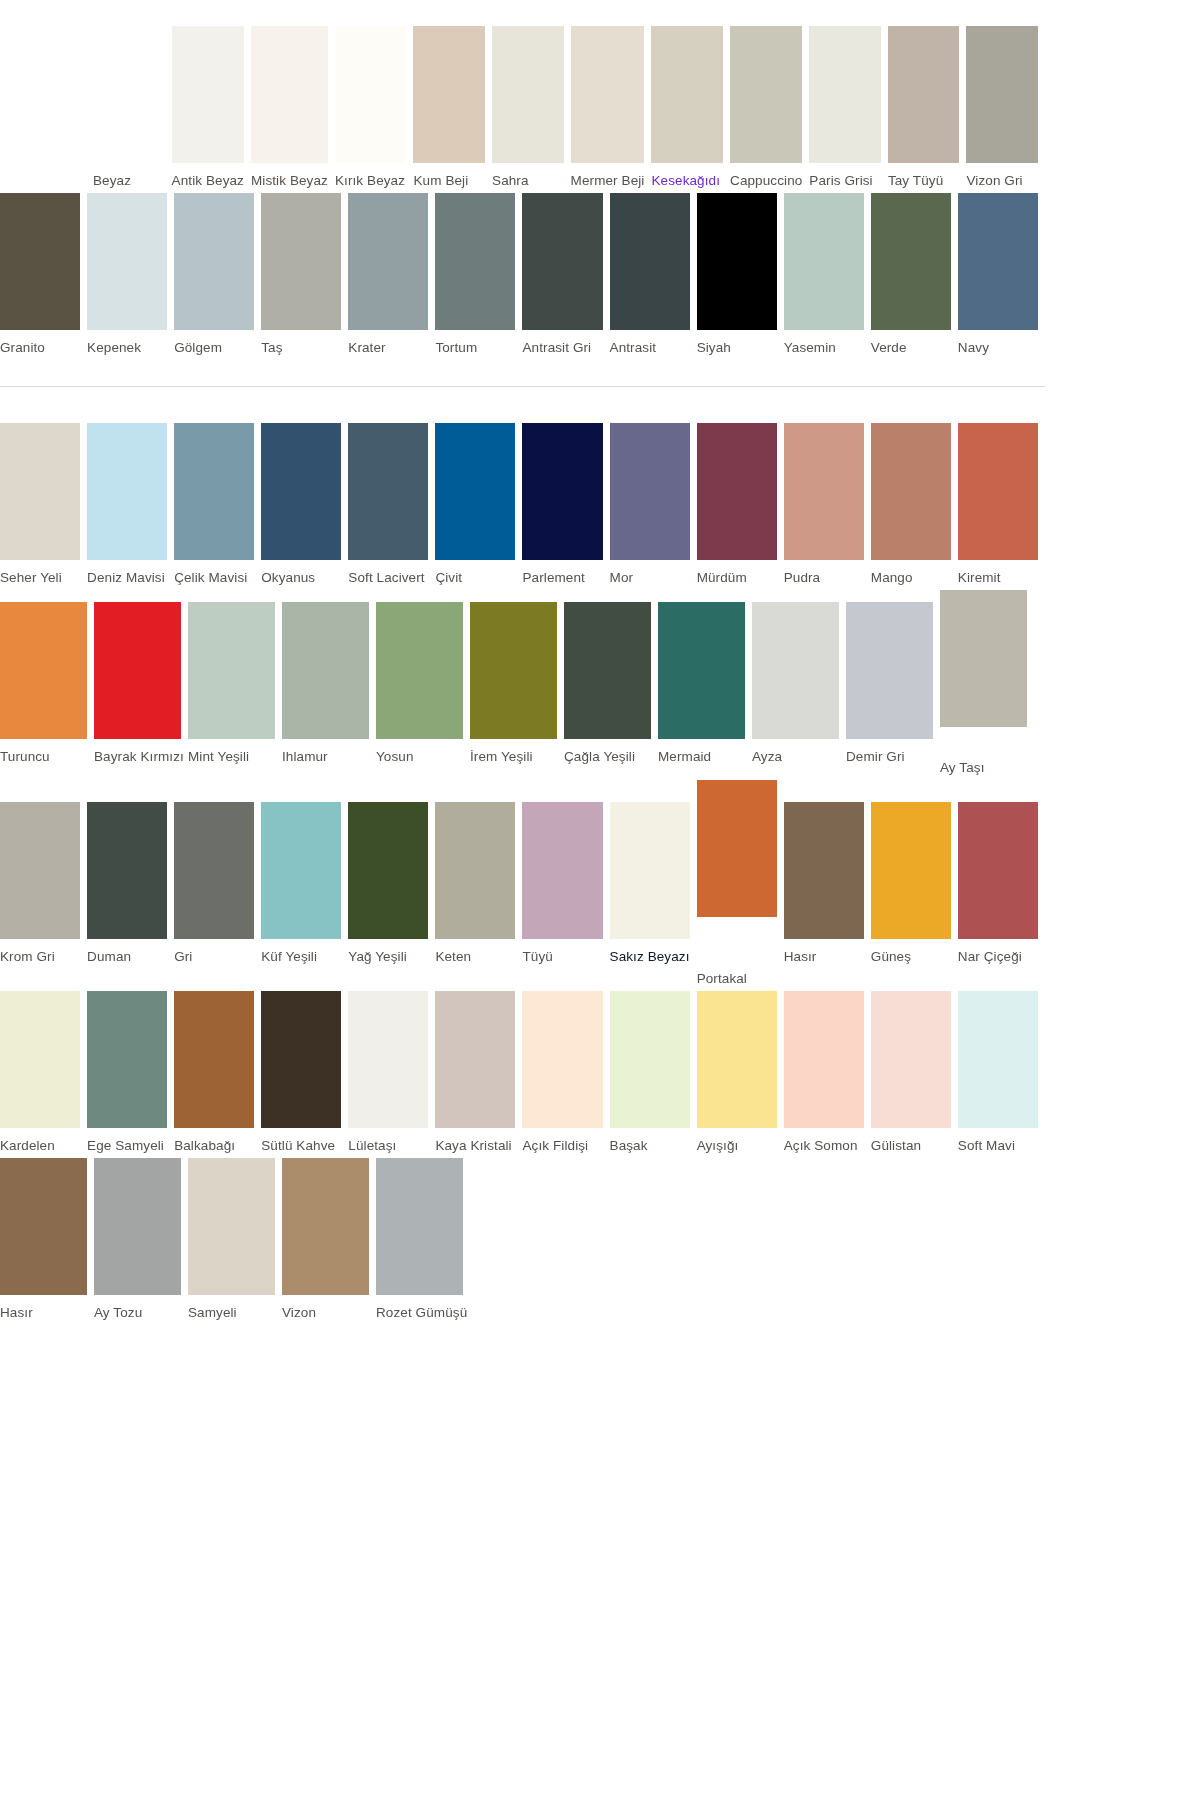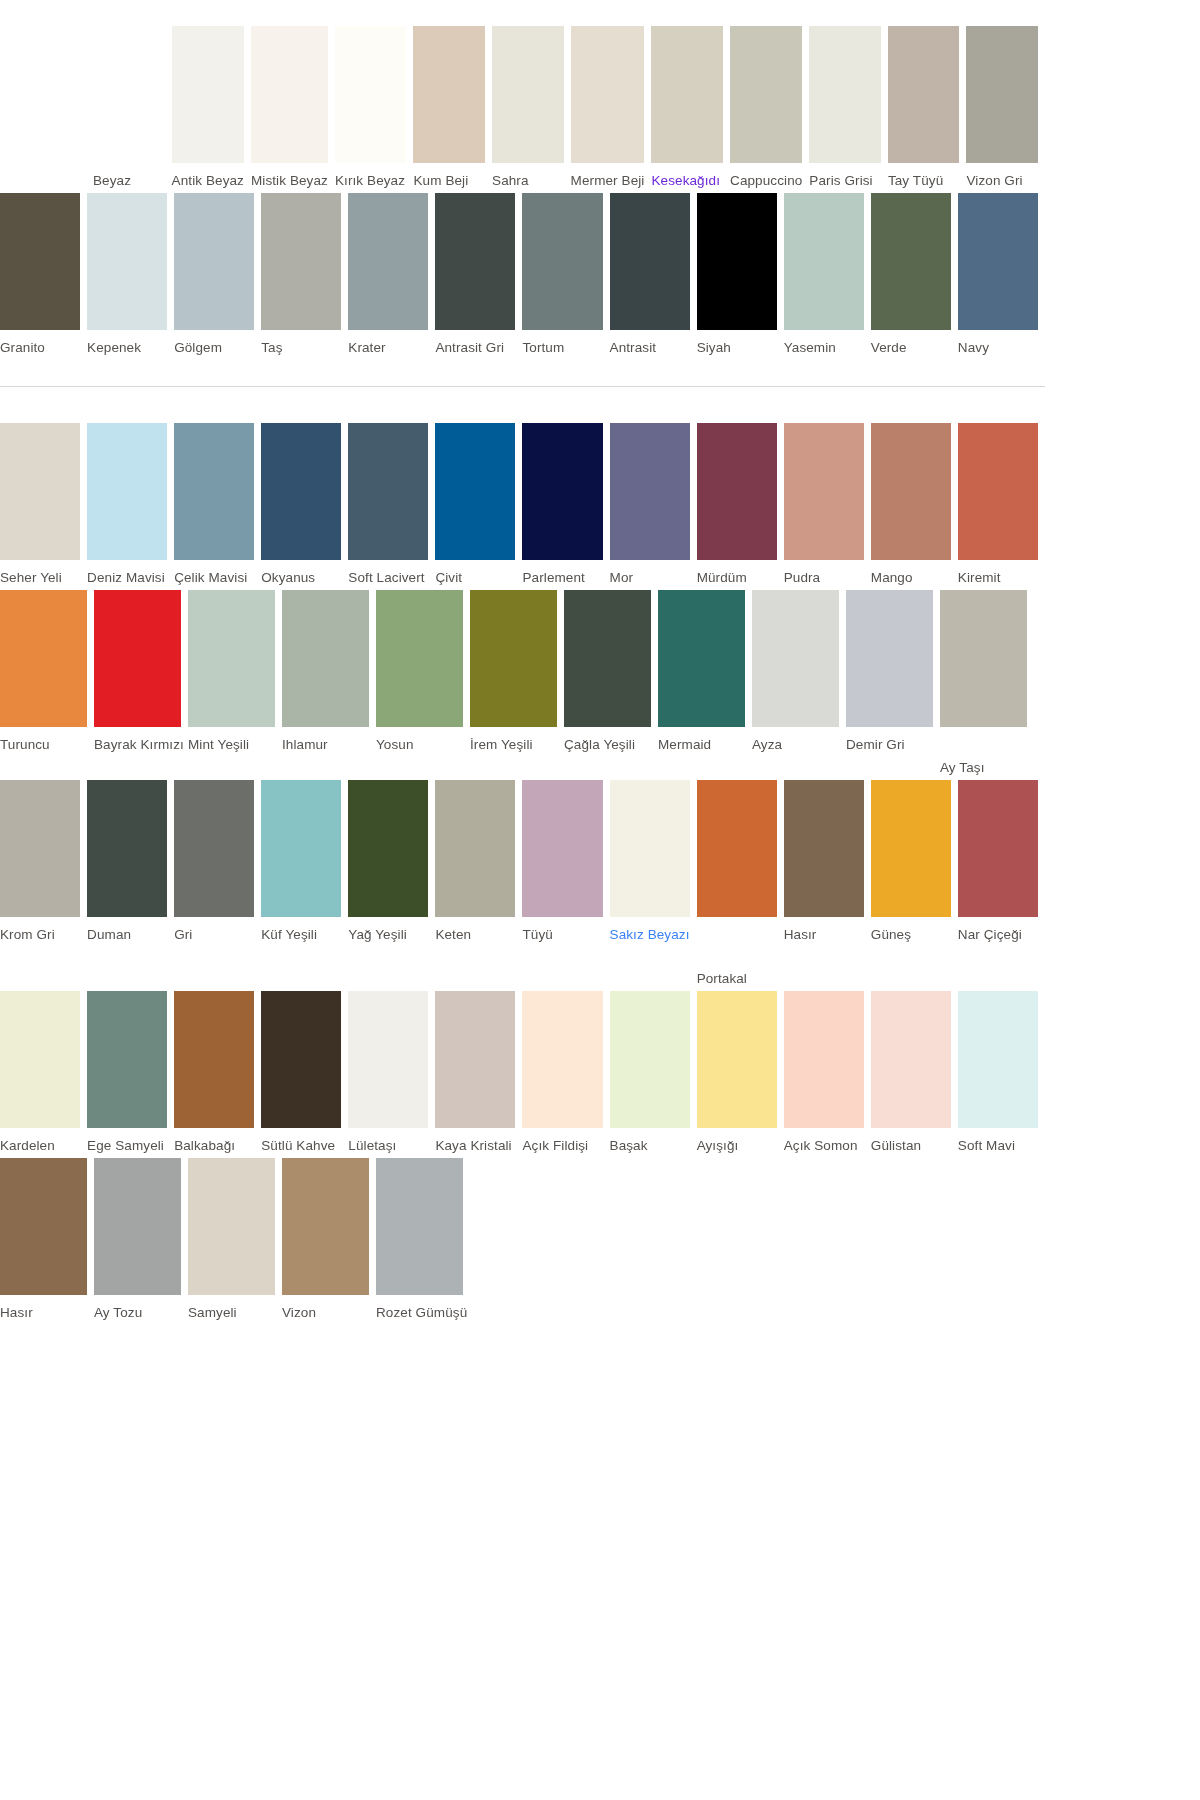--- a/index.html
+++ b/index.html
@@ -27,21 +27,21 @@
     top: 0;
     width: 1045px;
   }
 
   .section {
     padding: 0;
   }
 
   .row {
     display: flex;
-    align-items: flex-start;
+    align-items: center;
   }
 
   .cell {
     box-sizing: border-box;
     display: flex;
     flex-direction: column;
   }
 
   .swatch {
     width: 100%;
@@ -150,26 +150,26 @@
           </div>
           <div class="cell">
             <div class="swatch" style="background: rgb(176, 175, 167);"></div>
             <div class="label" style="color: rgb(85, 81, 78);">Taş</div>
           </div>
           <div class="cell">
             <div class="swatch" style="background: rgb(147, 160, 163);"></div>
             <div class="label" style="color: rgb(85, 81, 78);">Krater</div>
           </div>
           <div class="cell">
+            <div class="swatch" style="background: rgb(111, 124, 124);"></div>
+            <div class="label" style="color: rgb(85, 81, 78);">Tortum</div>
+          </div>
+          <div class="cell">
             <div class="swatch" style="background: rgb(65, 74, 70);"></div>
             <div class="label" style="color: rgb(85, 81, 78);">Antrasit Gri</div>
-          </div>
-          <div class="cell">
-            <div class="swatch" style="background: rgb(111, 124, 124);"></div>
-            <div class="label" style="color: rgb(85, 81, 78);">Tortum</div>
           </div>
           <div class="cell">
             <div class="swatch" style="background: rgb(58, 69, 72);"></div>
             <div class="label" style="color: rgb(85, 81, 78);">Antrasit</div>
           </div>
           <div class="cell">
             <div class="swatch" style="background: rgb(0, 0, 0);"></div>
             <div class="label" style="color: rgb(85, 81, 78);">Siyah</div>
           </div>
           <div class="cell">
@@ -312,21 +312,21 @@
           <div class="cell">
             <div class="swatch" style="background: rgb(177, 173, 156);"></div>
             <div class="label" style="color: rgb(85, 81, 78);">Keten</div>
           </div>
           <div class="cell">
             <div class="swatch" style="background: rgb(195, 166, 183);"></div>
             <div class="label" style="color: rgb(85, 81, 78);">Tüyü</div>
           </div>
           <div class="cell">
             <div class="swatch" style="background: rgb(243, 240, 228);"></div>
-            <div class="label" style="color: #3b82f6;">Sakız Beyazı</div>
+            <div class="label" style="color: #0f172a;">Sakız Beyazı</div>
           </div>
           <div class="cell">
             <div class="swatch" style="background: rgb(205, 104, 50);"></div>
             <div class="label" style="color: rgb(85, 81, 78); margin-top: 44px;">Portakal</div>
           </div>
           <div class="cell">
             <div class="swatch" style="background: rgb(125, 103, 80);"></div>
             <div class="label" style="color: rgb(85, 81, 78);">Hasır</div>
           </div>
           <div class="cell">

